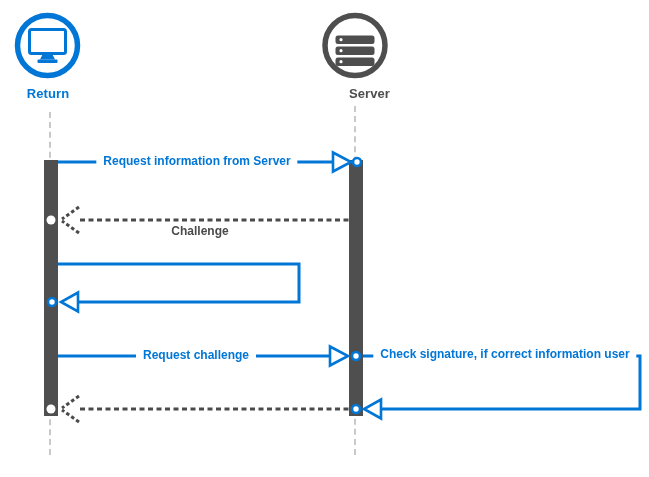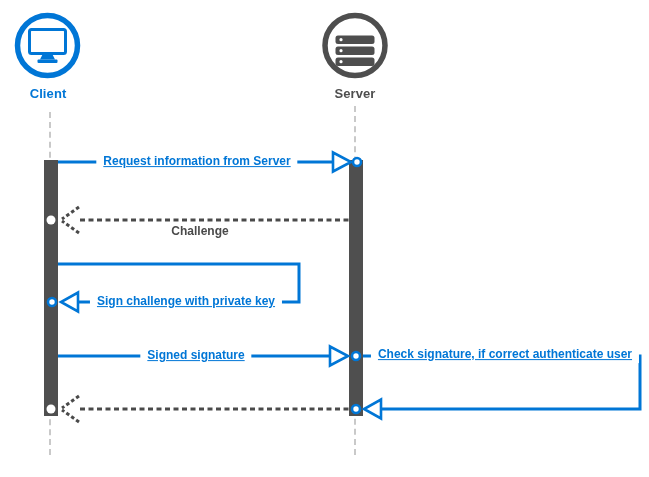--- a/index.html
+++ b/index.html
@@ -5,54 +5,54 @@
   html,body{margin:0;padding:0;background:#ffffff;}
   #canvas{
     position:relative;width:649px;height:477px;background:#ffffff;overflow:hidden;
     font-family:"Liberation Sans", sans-serif;
   }
   .actor{position:absolute;text-align:center;}
   .actor-label{
     font-size:13px;font-weight:700;line-height:1;margin-top:2px;letter-spacing:.1px;
   }
   .actor-label.blue{color:#0076d6;}
-  .actor-label.gray{color:#4e4e4e;}
+  .actor-label.gray{color:#4e4e4e;text-align:right;}
   .lifeline{
     position:absolute;width:0;border-left:2px dashed #c9c9c9;z-index:1;
   }
   .activation-bar{
     position:absolute;width:14px;background:#4f4f4f;z-index:2;
   }
   #msg-svg{position:absolute;left:0;top:0;z-index:3;pointer-events:none;}
   .msg-label{
     position:absolute;transform:translate(-50%,-50%);z-index:4;
     background:#ffffff;padding:1px 7px;white-space:nowrap;
     font-size:12px;font-weight:700;line-height:1.15;
   }
-  .msg-label.blue{color:#0076d6;text-decoration:underline;}
+  .msg-label.blue{color:#0076d6;}
   .msg-label.gray{color:#4a4a4a;font-weight:600;}
 </style>
 </head>
 <body>
 
 <div id="canvas">
 
   <div class="lifeline" style="left:49px;top:112px;height:343px;"></div>
   <div class="lifeline" style="left:354px;top:106px;height:349px;"></div>
 
   <div class="actor" style="left:13px;top:11px;width:70px;">
     <span>
       <svg width="70" height="70" viewBox="0 0 70 70">
         <circle cx="34.5" cy="34.5" r="30" fill="#ffffff" stroke="#0076d6" stroke-width="5.5"></circle>
         <rect x="16.5" y="18.5" width="36" height="24" rx="2" fill="#ffffff" stroke="#0076d6" stroke-width="3"></rect>
         <polygon points="30,42.5 39,42.5 42,48.5 27,48.5" fill="#0076d6"></polygon>
         <rect x="24.5" y="48.5" width="20" height="3.5" rx="1" fill="#0076d6"></rect>
       </svg>
     </span>
-    <div class="actor-label blue">Client</div>
+    <div class="actor-label blue">Return</div>
   </div>
 
   <div class="actor" style="left:320px;top:11px;width:70px;">
     <span>
       <svg width="70" height="70" viewBox="0 0 70 70">
         <circle cx="35" cy="34.5" r="30" fill="#ffffff" stroke="#4e4e4e" stroke-width="5.5"></circle>
         <rect x="15.5" y="24.5" width="39" height="8.5" rx="2.5" fill="#4e4e4e"></rect>
         <rect x="15.5" y="35.5" width="39" height="8.5" rx="2.5" fill="#4e4e4e"></rect>
         <rect x="15.5" y="46.5" width="39" height="8.5" rx="2.5" fill="#4e4e4e"></rect>
         <circle cx="21" cy="28.7" r="1.6" fill="#ffffff"></circle>
@@ -102,17 +102,16 @@
     <g>
       <line x1="80" y1="409" x2="349" y2="409" stroke="#4a4a4a" stroke-width="3" stroke-dasharray="5,3.5"></line>
       <line x1="79" y1="396" x2="62" y2="408" stroke="#4a4a4a" stroke-width="3" stroke-dasharray="3.5,2.5"></line>
       <line x1="79" y1="422" x2="62" y2="410" stroke="#4a4a4a" stroke-width="3" stroke-dasharray="3.5,2.5"></line>
       <circle cx="51" cy="409" r="4.5" fill="#ffffff"></circle>
     </g>
   </svg>
 
   <div class="msg-label blue" style="left:197px;top:162px;">Request information from Server</div>
   <div class="msg-label gray" style="left:200px;top:232px;">Challenge</div>
-  <div class="msg-label blue" style="left:186px;top:302px;">Sign challenge with private key</div>
-  <div class="msg-label blue" style="left:196px;top:356px;">Signed signature</div>
-  <div class="msg-label blue" style="left:505px;top:355px;">Check signature, if correct authenticate user</div>
+  <div class="msg-label blue" style="left:196px;top:356px;">Request challenge</div>
+  <div class="msg-label blue" style="left:505px;top:355px;">Check signature, if correct information user</div>
 
 </div>
 
 </body></html>

